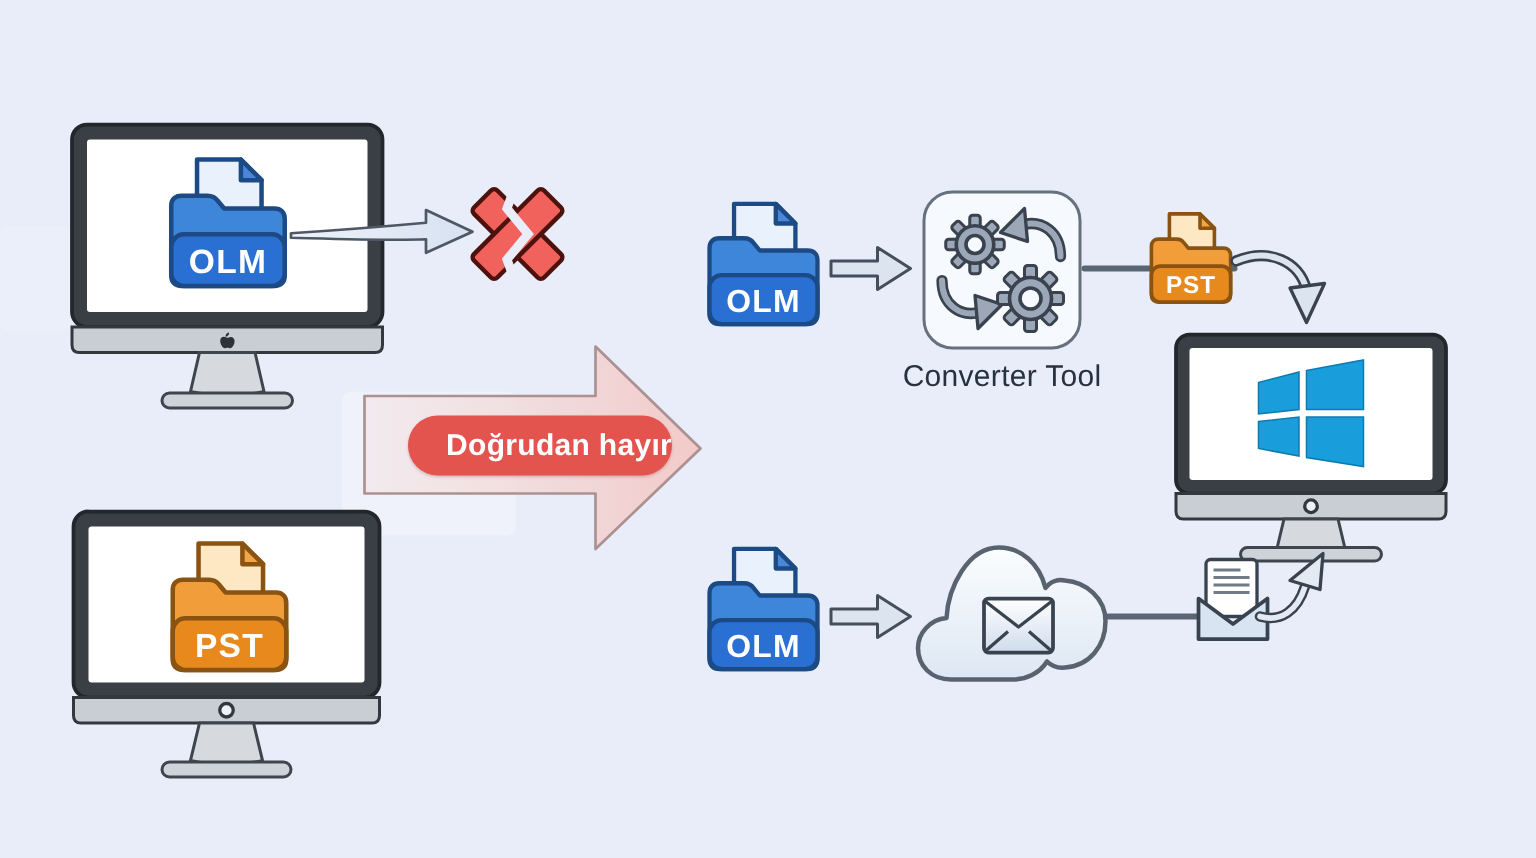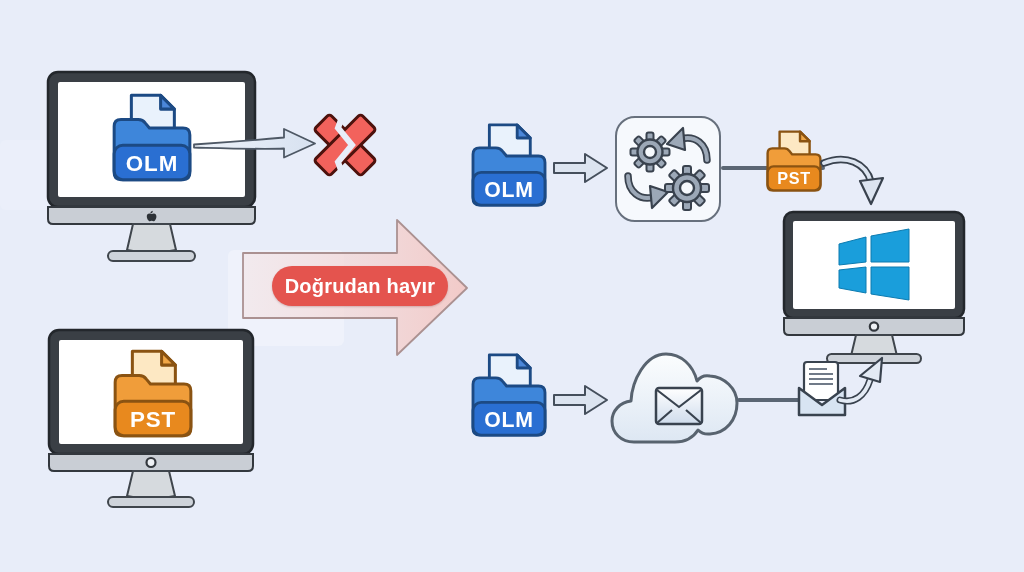--- a/index.html
+++ b/index.html
@@ -2,29 +2,29 @@
 <html><head>
 <meta charset="utf-8">
 <style>
   html,body{margin:0;padding:0;}
   body{
     width:1024px;height:572px;overflow:hidden;
     background:#e8edf9;
     font-family:"Liberation Sans", sans-serif;
     position:relative;
   }
-  .stage{position:absolute;inset:0;width:1024px;height:444px;}
+  .stage{position:absolute;inset:0;width:1024px;height:444px;margin-top:11px;}
   .abs{position:absolute;}
   .streak{position:absolute;background:rgba(255,255,255,0.30);border-radius:6px;pointer-events:none;}
   .caption{
     position:absolute;text-align:center;
     font-size:20px;font-weight:500;color:#273140;letter-spacing:.2px;
   }
   .pill{
-    position:absolute;display:flex;align-items:center;justify-content:center;
+    position:absolute;display:flex;align-items:center;justify-content:flex-end;
     border-radius:20px;color:#ffffff;font-size:20px;font-weight:600;
     letter-spacing:.2px;box-shadow:0 1px 2px rgba(120,40,40,.25);
   }
   .connector{position:absolute;height:4px;border-radius:2px;background:#5b6674;}
   .converter-box{
     position:absolute;width:106px;height:106px;background:#f6f9fd;
     border:2.5px solid #67707d;border-radius:20px;box-sizing:border-box;
   }
   svg{display:block;overflow:visible;}
   svg text{font-family:"Liberation Sans", sans-serif;}
@@ -158,20 +158,21 @@
           <rect x="-4" y="-22" width="8" height="9.5" rx="2" transform="rotate(180)"></rect>
           <rect x="-4" y="-22" width="8" height="9.5" rx="2" transform="rotate(225)"></rect>
           <rect x="-4" y="-22" width="8" height="9.5" rx="2" transform="rotate(270)"></rect>
           <rect x="-4" y="-22" width="8" height="9.5" rx="2" transform="rotate(315)"></rect>
         </g>
         <circle r="14" fill="#9ca8b7" stroke="#39424e" stroke-width="2.4"></circle>
         <circle r="7" fill="#f6f9fd" stroke="#39424e" stroke-width="2.4"></circle>
       </g>
     </svg>
   </div>
+  <div class="caption" style="left:583px;top:229px;width:170px;">Converter Tool</div>
 
   <svg class="abs" style="left:764px;top:128px;" width="60" height="66" viewBox="0 0 100 110">
     <path d="M26,6 H60 L76,22 V60 H26 Z" fill="#fde8c3" stroke="#8a5312" stroke-width="4" stroke-linejoin="round"></path>
     <path d="M60,6 L76,22 H60 Z" fill="#f1a747" stroke="#8a5312" stroke-width="4" stroke-linejoin="round"></path>
     <path d="M14,34 H34 C38,34 40,35 42,38 L47,44 H86 C91,44 94,47 94,52 V96 C94,101 91,104 86,104 H14 C9,104 6,101 6,96 V42 C6,37 9,34 14,34 Z" fill="#f09d3a" stroke="#8a5312" stroke-width="4" stroke-linejoin="round"></path>
     <rect x="6" y="64" width="88" height="40" rx="10" fill="#e8891e" stroke="#8a5312" stroke-width="4"></rect>
     <text x="50" y="94" text-anchor="middle" font-size="27" font-weight="bold" fill="#ffffff" letter-spacing="1">PST</text>
   </svg>
 
   <svg class="abs" style="left:822px;top:150px;" width="64" height="58" viewBox="0 0 64 58">

